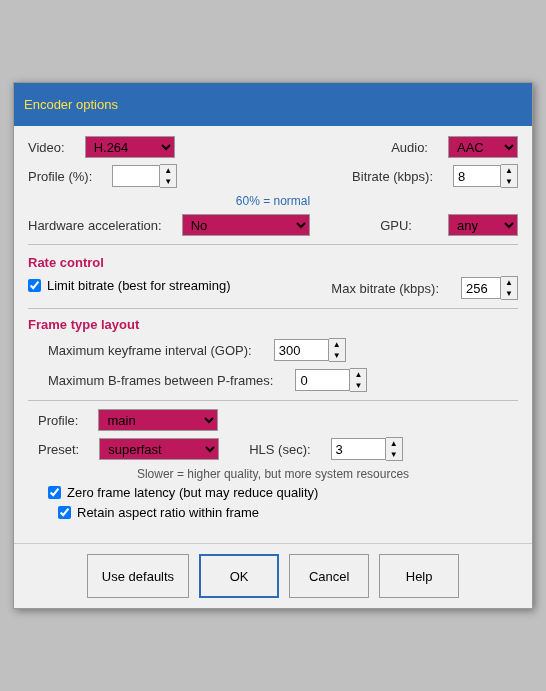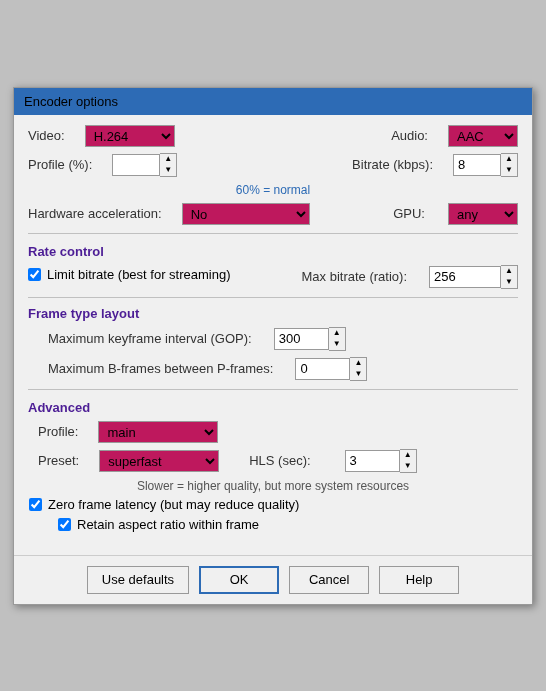--- a/index.html
+++ b/index.html
@@ -14,42 +14,42 @@
       height: 691px;
     }
     .dialog {
       width: 520px;
       background: #f0f0f0;
       border: 1px solid #999;
       box-shadow: 2px 2px 8px rgba(0,0,0,0.4);
     }
     .title-bar {
       background: #2d6bb5;
-      color: #000000;
-      padding: 6px 10px;
+      color: #fde047;
+      padding: 14px 10px;
       font-size: 13px;
       font-weight: normal;
       display: flex;
       align-items: center;
     }
     .dialog-body {
       padding: 10px 14px;
     }
     .row {
       display: flex;
       align-items: center;
       margin-bottom: 6px;
       gap: 16px;
     }
     .label {
       color: #333;
       white-space: nowrap;
     }
     .section-header {
-      color: #4c1d95;
+      color: #be185d;
       font-weight: 600;
       margin-top: 10px;
       margin-bottom: 6px;
     }
     .divider {
       border: none;
       border-top: 1px solid #c0c0c0;
       margin: 8px 0;
     }
     select {
@@ -126,21 +126,21 @@
       display: flex;
       justify-content: center;
       align-items: center;
       padding: 10px 14px;
       gap: 10px;
       border-top: 1px solid #ccc;
       margin-top: 8px;
     }
     .btn {
       min-width: 80px;
-      height: 28px;
+      height: 44px;
       padding: 0 14px;
       font-size: 13px;
       background: #f0f0f0;
       border: 1px solid #999;
       cursor: pointer;
     }
     .btn-ok {
       border: 2px solid #2d6bb5;
     }
     .frame-section {
@@ -221,37 +221,37 @@
     </div>
 
     <div class="normal-text">60% = normal</div>
 
     <div class="row">
       <span class="label" style="margin-right:4px;">Hardware acceleration:</span>
       <select class="hw-select">
         <option>No</option>
       </select>
       <div class="spacer"></div>
-      <span class="label" style="margin-right:7px;">GPU:</span>
+      <span class="label" style="margin-right:20px;">GPU:</span>
       <select class="gpu-select">
         <option>any</option>
       </select>
     </div>
 
     <hr class="divider">
 
     <div class="section-header">Rate control</div>
     <div class="row">
       <div class="checkbox-row" style="flex:1;">
         <input type="checkbox" id="limit-bitrate" checked="" style="">
         <label for="limit-bitrate">Limit bitrate (best for streaming)</label>
       </div>
-      <span class="label max-bitrate-label">Max bitrate (ratio):</span>
-      <div class="spinner-wrapper">
-        <input type="text" class="spinner-input" value="256" style="width: 72px;">
+      <span class="label max-bitrate-label">Max bitrate (kbps):</span>
+      <div class="spinner-wrapper">
+        <input type="text" class="spinner-input" value="256" style="width: 40px;">
         <div class="spinner-btns">
           <button class="spinner-btn">▲</button>
           <button class="spinner-btn">▼</button>
         </div>
       </div>
     </div>
 
     <hr class="divider">
 
     <div class="section-header frame-section">Frame type layout</div>
@@ -271,44 +271,43 @@
         <input type="text" class="spinner-input" value="0" style="width: 55px;">
         <div class="spinner-btns">
           <button class="spinner-btn">▲</button>
           <button class="spinner-btn">▼</button>
         </div>
       </div>
     </div>
 
     <hr class="divider">
 
-    <div class="section-header">Advanced</div>
     <div class="row" style="margin-left:10px;">
       <span class="label" style="margin-right:4px;">Profile:</span>
       <select class="profile-select">
         <option>main</option>
       </select>
     </div>
     <div class="row" style="margin-left:10px;">
       <span class="label" style="margin-right:4px;">Preset:</span>
       <select class="preset-select">
         <option>superfast</option>
       </select>
-      <span class="label" style="margin-left:14px; margin-right:18px;">HLS (sec):</span>
+      <span class="label" style="margin-left:14px; margin-right:4px;">HLS (sec):</span>
       <div class="spinner-wrapper">
         <input type="text" class="spinner-input" value="3" style="width: 55px;">
         <div class="spinner-btns">
           <button class="spinner-btn">▲</button>
           <button class="spinner-btn">▼</button>
         </div>
       </div>
     </div>
     <div class="hint-text">Slower = higher quality, but more system resources</div>
 
-    <div class="checkbox-row" style="margin-left:1px;">
+    <div class="checkbox-row" style="margin-left:20px;">
       <input type="checkbox" id="zero-latency" checked="" style="">
       <label for="zero-latency">Zero frame latency (but may reduce quality)</label>
     </div>
     <div class="checkbox-row indent" style="margin-left:30px;">
       <input type="checkbox" id="aspect-ratio" checked="" style="">
       <label for="aspect-ratio">Retain aspect ratio within frame</label>
     </div>
   </div>
 
   <div class="footer">

